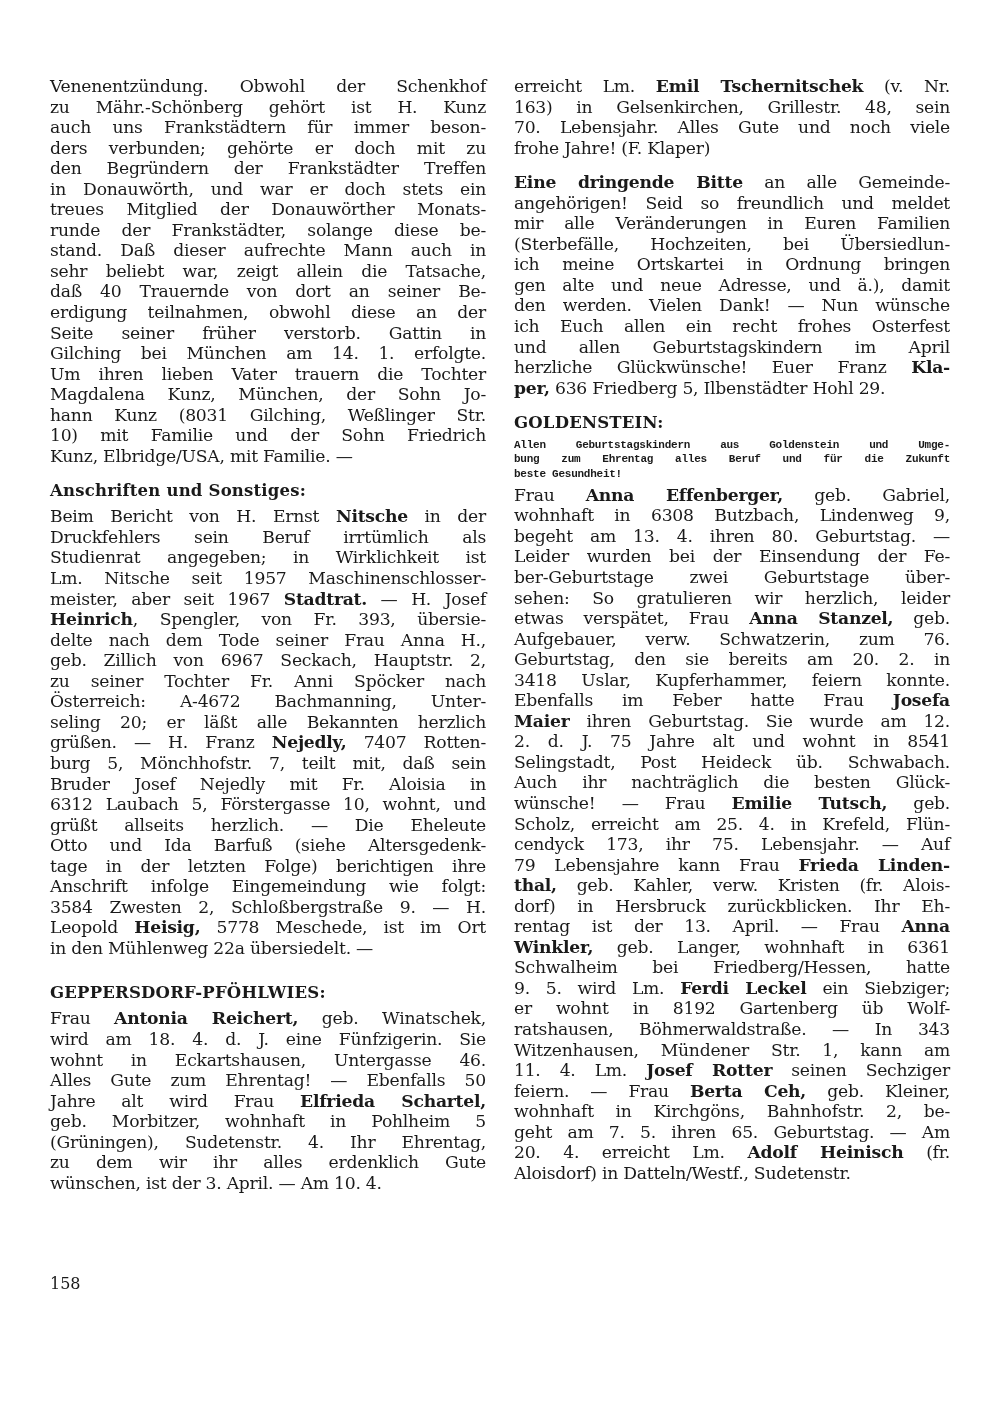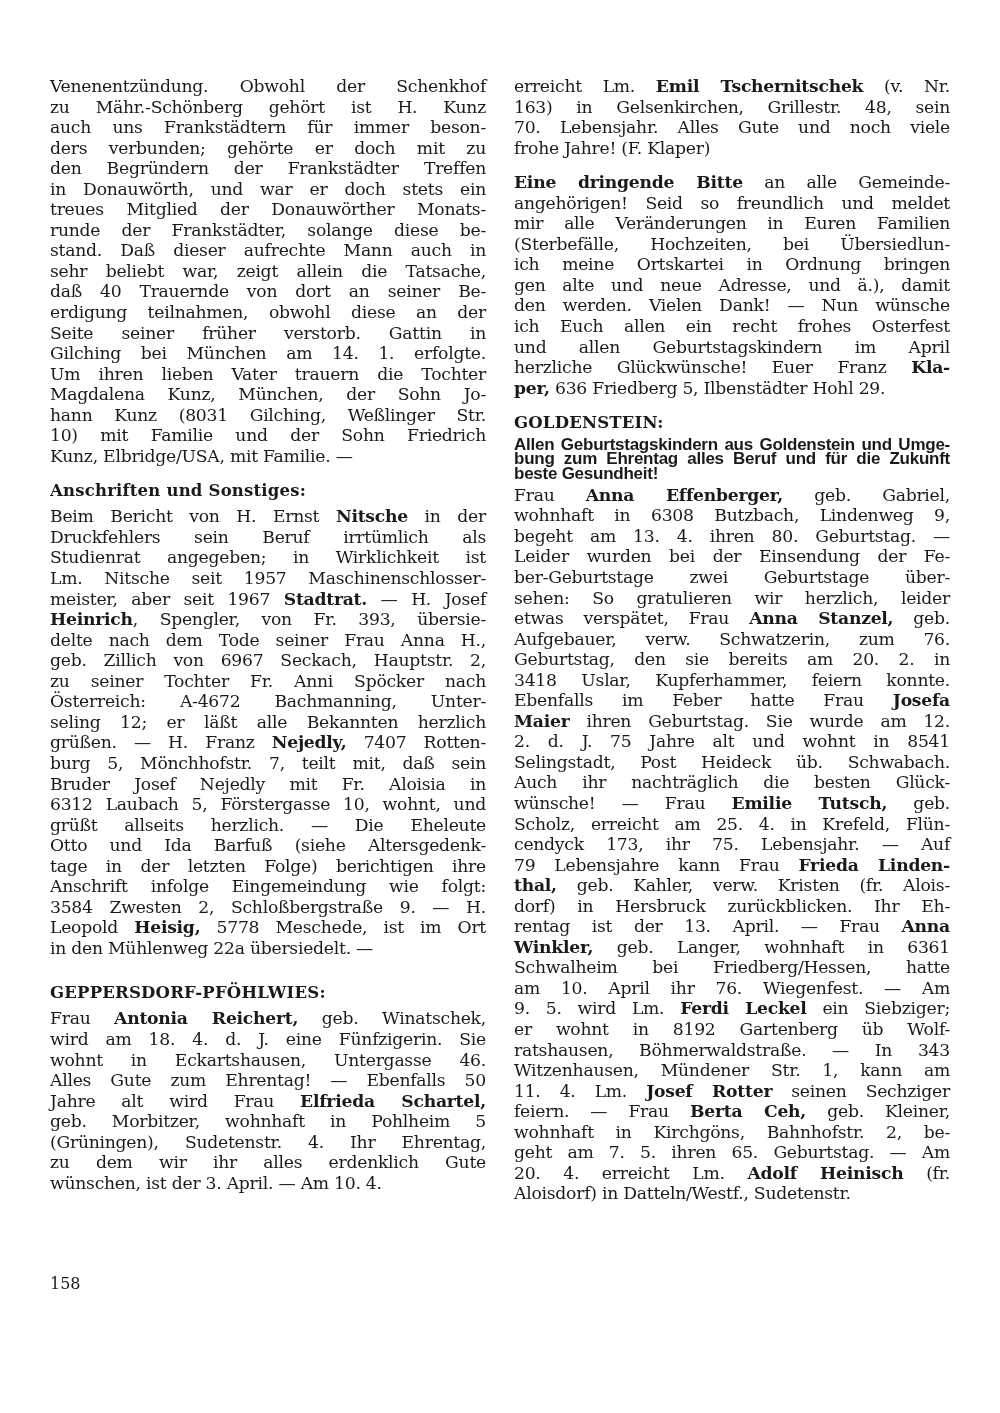--- a/index.html
+++ b/index.html
@@ -6,21 +6,21 @@
   body { width:1000px; height:1413px; position:relative; overflow:hidden; color:#1a1a1a;
          font-family:"DejaVu Serif", "Liberation Serif", serif; }
   .col { position:absolute; top:76px; width:436px; font-size:17.2px; line-height:20.55px; }
   .col.left { left:50px; }
   .col.right { left:514px; }
   .ln { display:block; white-space:nowrap; text-align:justify; text-align-last:justify; height:20.55px; overflow:visible; letter-spacing:-0.25px; }
   .ln.last { text-align-last:left; }
   .ln b, .hd { font-weight:bold; }
   .gap { height:14px; }
   .hd { display:block; font-size:16.5px; line-height:22px; letter-spacing:0.2px; margin-bottom:4px; }
-  .small { font-size:17px; line-height:14.2px; font-family:Liberation Sans, sans-serif; font-weight:bold; letter-spacing:-0.2px; }
+  .small { font-size:11px; line-height:14.2px; font-family:Liberation Mono, monospace; font-weight:bold; letter-spacing:-0.2px; }
   .small .ln { height:14.2px; }
   .pageno { position:absolute; left:50px; top:1274px; font-size:16px; }
 </style>
 </head>
 <body>
 
 <div class="col left">
   <div id="l-intro">
       <span class="ln">Venenentzündung. Obwohl der Schenkhof</span>
       <span class="ln">zu Mähr.-Schönberg gehört ist H. Kunz</span>
@@ -48,21 +48,21 @@
       <span class="ln">Beim Bericht von H. Ernst <b>Nitsche</b> in der</span>
       <span class="ln">Druckfehlers sein Beruf irrtümlich als</span>
       <span class="ln">Studienrat angegeben; in Wirklichkeit ist</span>
       <span class="ln">Lm. Nitsche seit 1957 Maschinenschlosser-</span>
       <span class="ln">meister, aber seit 1967 <b>Stadtrat.</b> — H. Josef</span>
       <span class="ln"><b>Heinrich</b>, Spengler, von Fr. 393, übersie-</span>
       <span class="ln">delte nach dem Tode seiner Frau Anna H.,</span>
       <span class="ln">geb. Zillich von 6967 Seckach, Hauptstr. 2,</span>
       <span class="ln">zu seiner Tochter Fr. Anni Spöcker nach</span>
       <span class="ln">Österreich: A-4672 Bachmanning, Unter-</span>
-      <span class="ln">seling 12; er läßt alle Bekannten herzlich</span>
+      <span class="ln">seling 20; er läßt alle Bekannten herzlich</span>
       <span class="ln">grüßen. — H. Franz <b>Nejedly,</b> 7407 Rotten-</span>
       <span class="ln">burg 5, Mönchhofstr. 7, teilt mit, daß sein</span>
       <span class="ln">Bruder Josef Nejedly mit Fr. Aloisia in</span>
       <span class="ln">6312 Laubach 5, Förstergasse 10, wohnt, und</span>
       <span class="ln">grüßt allseits herzlich. — Die Eheleute</span>
       <span class="ln">Otto und Ida Barfuß (siehe Altersgedenk-</span>
       <span class="ln">tage in der letzten Folge) berichtigen ihre</span>
       <span class="ln">Anschrift infolge Eingemeindung wie folgt:</span>
       <span class="ln">3584 Zwesten 2, Schloßbergstraße 9. — H.</span>
       <span class="ln">Leopold <b>Heisig,</b> 5778 Meschede, ist im Ort</span>
@@ -130,21 +130,20 @@
       <span class="ln">Auch ihr nachträglich die besten Glück-</span>
       <span class="ln">wünsche! — Frau <b>Emilie Tutsch,</b> geb.</span>
       <span class="ln">Scholz, erreicht am 25. 4. in Krefeld, Flün-</span>
       <span class="ln">cendyck 173, ihr 75. Lebensjahr. — Auf</span>
       <span class="ln">79 Lebensjahre kann Frau <b>Frieda Linden-</b></span>
       <span class="ln"><b>thal,</b> geb. Kahler, verw. Kristen (fr. Alois-</span>
       <span class="ln">dorf) in Hersbruck zurückblicken. Ihr Eh-</span>
       <span class="ln">rentag ist der 13. April. — Frau <b>Anna</b></span>
       <span class="ln"><b>Winkler,</b> geb. Langer, wohnhaft in 6361</span>
       <span class="ln">Schwalheim bei Friedberg/Hessen, hatte</span>
-      <span class="ln">am 10. April ihr 76. Wiegenfest. — Am</span>
       <span class="ln">9. 5. wird Lm. <b>Ferdi Leckel</b> ein Siebziger;</span>
       <span class="ln">er wohnt in 8192 Gartenberg üb Wolf-</span>
       <span class="ln">ratshausen, Böhmerwaldstraße. — In 343</span>
       <span class="ln">Witzenhausen, Mündener Str. 1, kann am</span>
       <span class="ln">11. 4. Lm. <b>Josef Rotter</b> seinen Sechziger</span>
       <span class="ln">feiern. — Frau <b>Berta Ceh,</b> geb. Kleiner,</span>
       <span class="ln">wohnhaft in Kirchgöns, Bahnhofstr. 2, be-</span>
       <span class="ln">geht am 7. 5. ihren 65. Geburtstag. — Am</span>
       <span class="ln">20. 4. erreicht Lm. <b>Adolf Heinisch</b> (fr.</span>
       <span class="ln last">Aloisdorf) in Datteln/Westf., Sudetenstr.</span>

